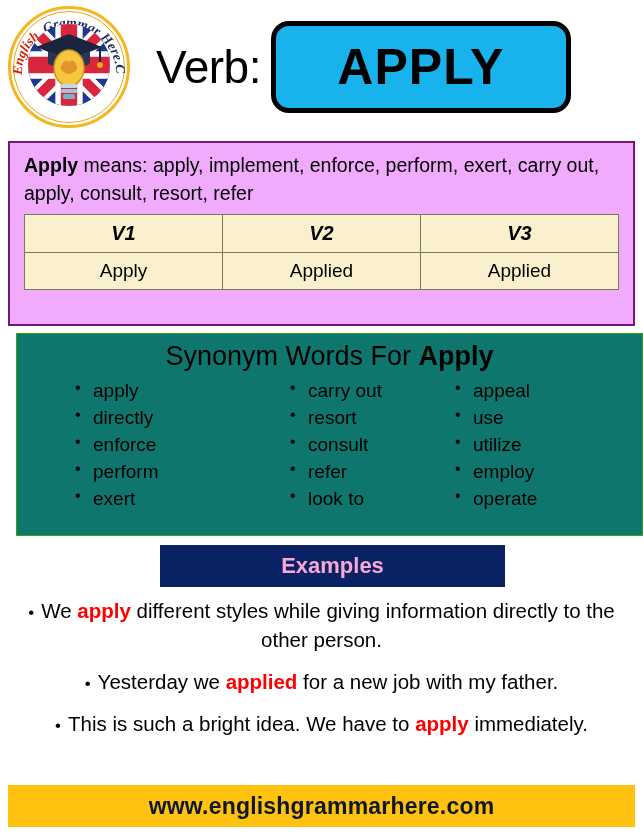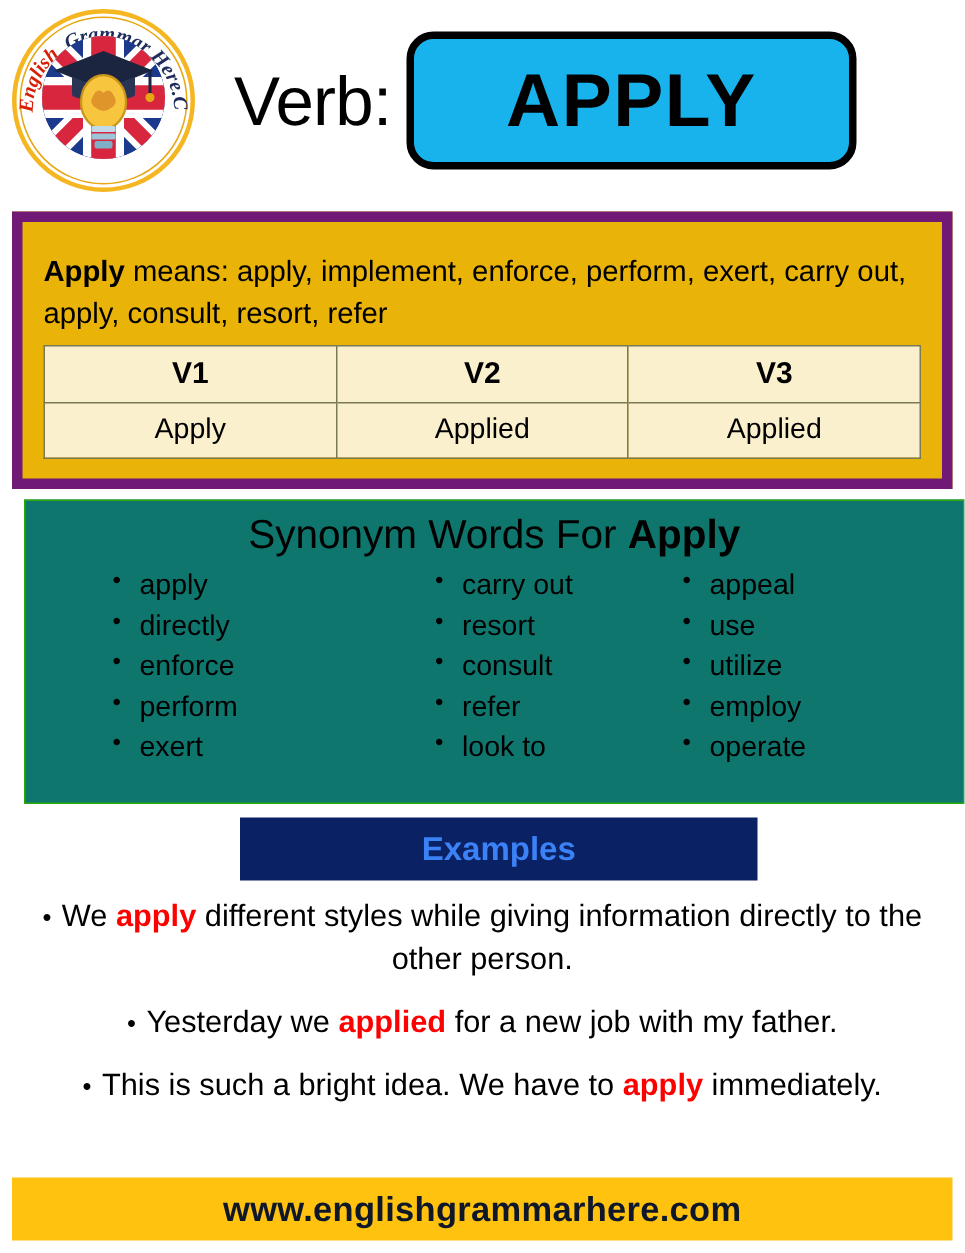--- a/index.html
+++ b/index.html
@@ -109,24 +109,24 @@
     color: #000000;
   }
 
   
   .def-panel {
     position: absolute;
     left: 8px;
     top: 141px;
     width: 627px;
     height: 185px;
-    background: #eab308;
-    border: 7px solid #701a75;
-    box-sizing: border-box;
-    padding: 19px 14px 0 14px;
+    background: #f0abfc;
+    border: 2px solid #701a75;
+    box-sizing: border-box;
+    padding: 8px 14px 0 14px;
   }
   .def-text {
     font-size: 19.5px;
     line-height: 1.45;
     margin: 0 0 6px 0;
   }
   .def-text .kw { font-weight: bold; }
 
   .vtable {
     width: 100%;
@@ -134,21 +134,21 @@
     margin-top: 6px;
     table-layout: fixed;
   }
   .vtable th, .vtable td {
     border: 1px solid #7A7A55;
     text-align: center;
     font-size: 19px;
     padding: 7px 0;
     background: #FAF0CD;
   }
-  .vtable th { font-weight: bold; font-size: 20px; }
+  .vtable th { font-weight: bold; font-size: 20px; font-style: italic; }
   .vtable td { font-weight: 400; }
 
   
   .syn-panel {
     position: absolute;
     left: 16px;
     top: 333px;
     width: 627px;
     height: 203px;
     background: #0f766e;
@@ -199,21 +199,21 @@
     left: 160px;
     top: 545px;
     width: 345px;
     height: 42px;
     background: #0A2163;
     display: flex;
     align-items: center;
     justify-content: center;
   }
   .ex-banner-text {
-    color: #3b82f6;
+    color: #f9a8d4;
     font-size: 22px;
     font-weight: bold;
   }
 
   .ex-list {
     position: absolute;
     left: 12px;
     top: 596px;
     width: 619px;
     margin: 0;

